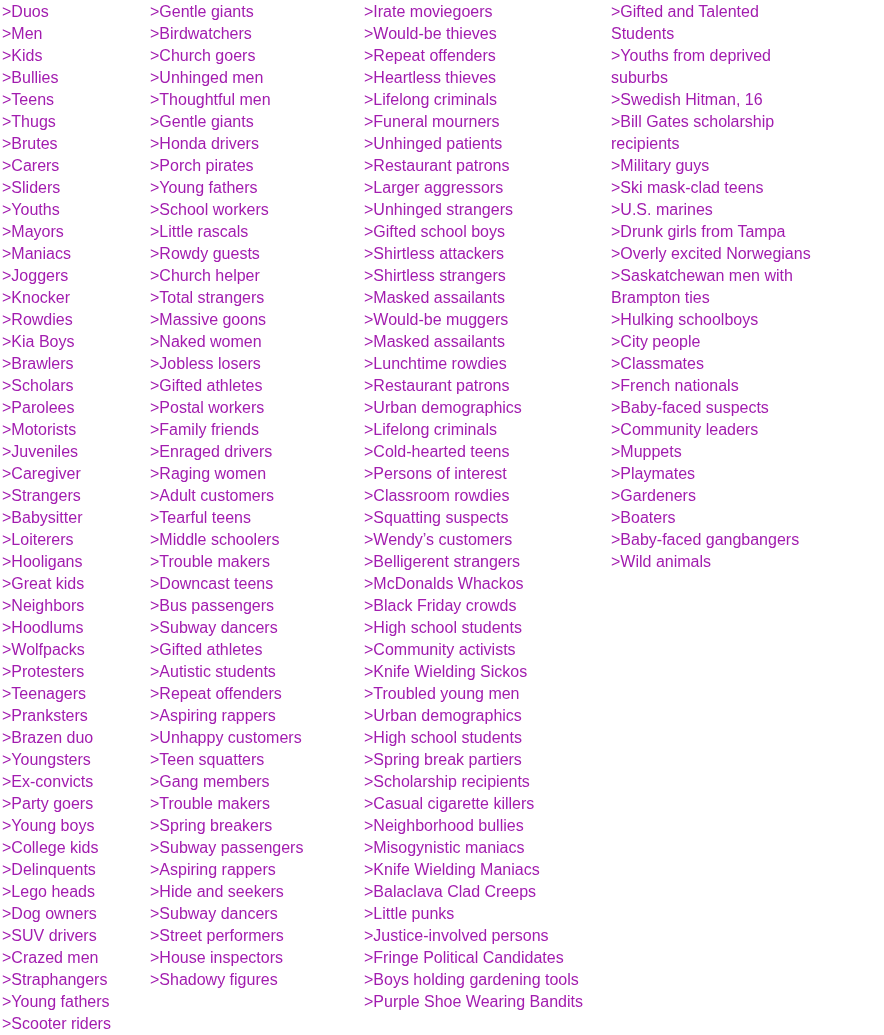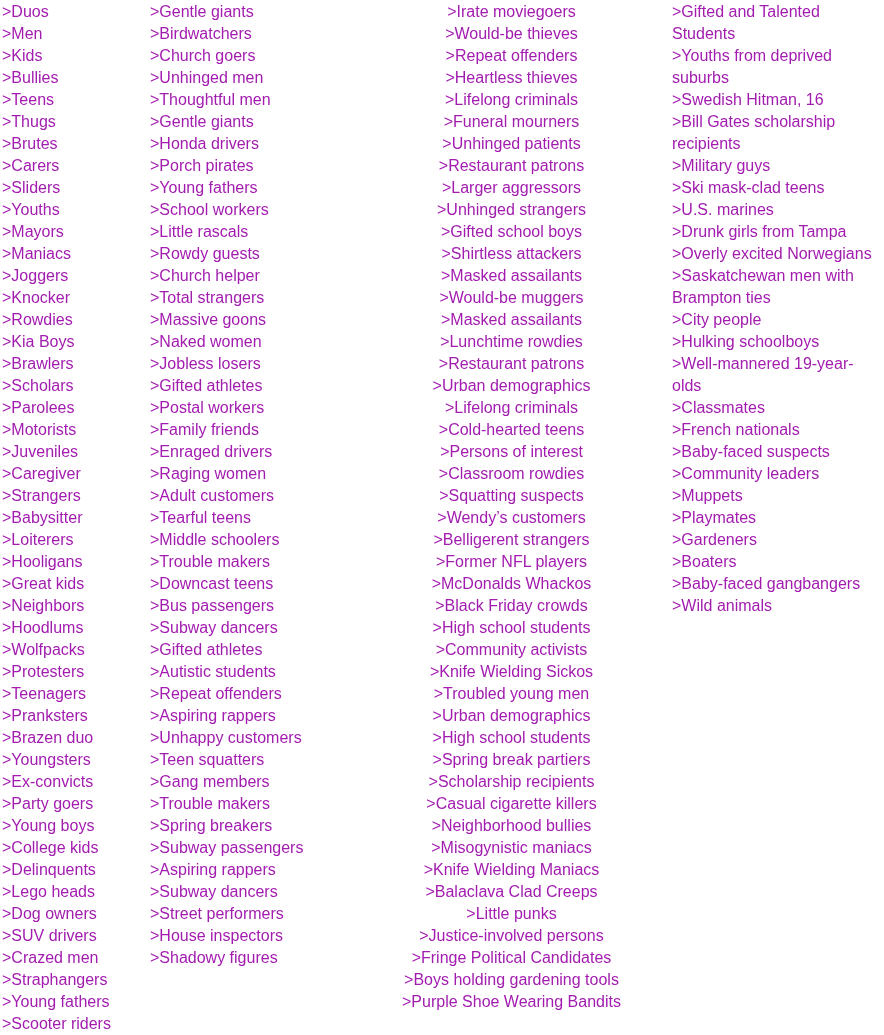--- a/index.html
+++ b/index.html
@@ -17,22 +17,22 @@
     font-size: 16px;
     line-height: 22px;
     overflow: hidden;
   }
   .col {
     position: absolute;
     top: 1px;
   }
   .col-1 { left: 2px;   width: 158px; }
   .col-2 { left: 150px; width: 211px; }
-  .col-3 { left: 376px; width: 271px; text-align: center; }
-  .col-4 { left: 672px; width: 207px; }
+  .col-3 { left: 364px; width: 271px; }
+  .col-4 { left: 611px; width: 207px; }
   .list-item {
     white-space: normal;
     word-wrap: break-word;
   }
 </style>
 </head>
 <body>
 
 <div class="page">
   <div class="col col-1">
@@ -118,52 +118,53 @@
       <div class="list-item">&gt;Autistic students</div>
       <div class="list-item">&gt;Repeat offenders</div>
       <div class="list-item">&gt;Aspiring rappers</div>
       <div class="list-item">&gt;Unhappy customers</div>
       <div class="list-item">&gt;Teen squatters</div>
       <div class="list-item">&gt;Gang members</div>
       <div class="list-item">&gt;Trouble makers</div>
       <div class="list-item">&gt;Spring breakers</div>
       <div class="list-item">&gt;Subway passengers</div>
       <div class="list-item">&gt;Aspiring rappers</div>
+      <div class="list-item">&gt;Hide and seekers</div>
       <div class="list-item">&gt;Subway dancers</div>
       <div class="list-item">&gt;Street performers</div>
       <div class="list-item">&gt;House inspectors</div>
       <div class="list-item">&gt;Shadowy figures</div>
     </div>
   <div class="col col-3">
       <div class="list-item">&gt;Irate moviegoers</div>
       <div class="list-item">&gt;Would-be thieves</div>
       <div class="list-item">&gt;Repeat offenders</div>
       <div class="list-item">&gt;Heartless thieves</div>
       <div class="list-item">&gt;Lifelong criminals</div>
       <div class="list-item">&gt;Funeral mourners</div>
       <div class="list-item">&gt;Unhinged patients</div>
       <div class="list-item">&gt;Restaurant patrons</div>
       <div class="list-item">&gt;Larger aggressors</div>
       <div class="list-item">&gt;Unhinged strangers</div>
       <div class="list-item">&gt;Gifted school boys</div>
       <div class="list-item">&gt;Shirtless attackers</div>
+      <div class="list-item">&gt;Shirtless strangers</div>
       <div class="list-item">&gt;Masked assailants</div>
       <div class="list-item">&gt;Would-be muggers</div>
       <div class="list-item">&gt;Masked assailants</div>
       <div class="list-item">&gt;Lunchtime rowdies</div>
       <div class="list-item">&gt;Restaurant patrons</div>
       <div class="list-item">&gt;Urban demographics</div>
       <div class="list-item">&gt;Lifelong criminals</div>
       <div class="list-item">&gt;Cold-hearted teens</div>
       <div class="list-item">&gt;Persons of interest</div>
       <div class="list-item">&gt;Classroom rowdies</div>
       <div class="list-item">&gt;Squatting suspects</div>
       <div class="list-item">&gt;Wendy’s customers</div>
       <div class="list-item">&gt;Belligerent strangers</div>
-      <div class="list-item">&gt;Former NFL players</div>
       <div class="list-item">&gt;McDonalds Whackos</div>
       <div class="list-item">&gt;Black Friday crowds</div>
       <div class="list-item">&gt;High school students</div>
       <div class="list-item">&gt;Community activists</div>
       <div class="list-item">&gt;Knife Wielding Sickos</div>
       <div class="list-item">&gt;Troubled young men</div>
       <div class="list-item">&gt;Urban demographics</div>
       <div class="list-item">&gt;High school students</div>
       <div class="list-item">&gt;Spring break partiers</div>
       <div class="list-item">&gt;Scholarship recipients</div>
@@ -182,23 +183,22 @@
       <div class="list-item">&gt;Gifted and Talented Students</div>
       <div class="list-item">&gt;Youths from deprived suburbs</div>
       <div class="list-item">&gt;Swedish Hitman, 16</div>
       <div class="list-item">&gt;Bill Gates scholarship recipients</div>
       <div class="list-item">&gt;Military guys</div>
       <div class="list-item">&gt;Ski mask-clad teens</div>
       <div class="list-item">&gt;U.S. marines</div>
       <div class="list-item">&gt;Drunk girls from Tampa</div>
       <div class="list-item">&gt;Overly excited Norwegians</div>
       <div class="list-item">&gt;Saskatchewan men with Brampton ties</div>
+      <div class="list-item">&gt;Hulking schoolboys</div>
       <div class="list-item">&gt;City people</div>
-      <div class="list-item">&gt;Hulking schoolboys</div>
-      <div class="list-item">&gt;Well-mannered 19-year-olds</div>
       <div class="list-item">&gt;Classmates</div>
       <div class="list-item">&gt;French nationals</div>
       <div class="list-item">&gt;Baby-faced suspects</div>
       <div class="list-item">&gt;Community leaders</div>
       <div class="list-item">&gt;Muppets</div>
       <div class="list-item">&gt;Playmates</div>
       <div class="list-item">&gt;Gardeners</div>
       <div class="list-item">&gt;Boaters</div>
       <div class="list-item">&gt;Baby-faced gangbangers</div>
       <div class="list-item">&gt;Wild animals</div>

